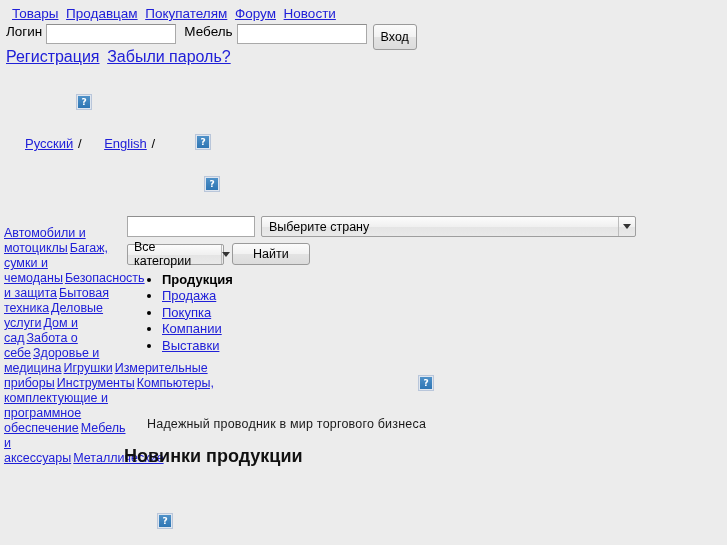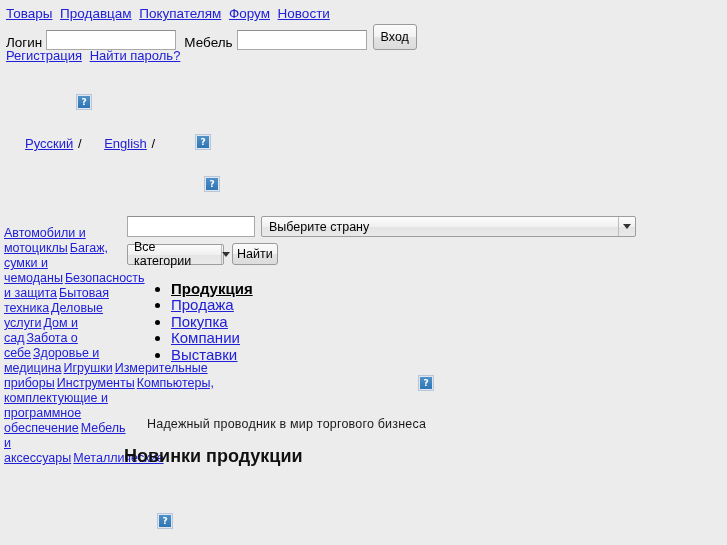--- a/index.html
+++ b/index.html
@@ -17,33 +17,33 @@
     position: relative;
   }
   a.lnk {
     color: #2020d8;
     text-decoration: underline;
     cursor: pointer;
   }
   
   #topnav {
     position: absolute;
-    left: 6px;
+    left: 12px;
     top: 6px;
     white-space: nowrap;
   }
   #topnav a.lnk { font-size: 13.5px; margin-right: 4px; }
 
   
   #loginrow {
     position: absolute;
     left: 6px;
     top: 24px;
     display: flex;
-    align-items: flex-end;
+    align-items: flex-start;
     white-space: nowrap;
   }
   #loginrow .lbl { font-size: 13.5px; margin-right: 4px; }
   .txtfield {
     box-sizing: border-box;
     height: 20px;
     border: 1px solid #a9a9a9;
     border-top-color: #8e8e8e;
     background: #ffffff;
     font-family: "Liberation Sans", sans-serif;
@@ -67,21 +67,21 @@
     cursor: pointer;
   }
 
   
   #subnav {
     position: absolute;
     left: 6px;
     top: 48px;
     white-space: nowrap;
   }
-  #subnav a.lnk { font-size: 13px; margin-right: 4px; }
+  #subnav a.lnk { font-size: 16px; margin-right: 4px; }
 
   
   .brokenimg {
     width: 16px;
     height: 16px;
     box-sizing: border-box;
     border: 1px solid #b9c6da;
     background: #dfe6ef;
     padding: 1px;
     position: absolute;
@@ -171,33 +171,32 @@
   }
   .caret {
     width: 0; height: 0;
     border-left: 4px solid transparent;
     border-right: 4px solid transparent;
     border-top: 5px solid #333;
   }
   #search-row2 { display: flex; align-items: center; margin-top: 6px; }
   #category-select { margin-left: 0; width: 97px; justify-content: space-between; gap: 30px; }
   #category-select .selval { padding-left: 6px; }
-  #find-button { margin-left: 8px; height: 22px; padding: 1px 4px; }
+  #find-button { margin-left: 8px; height: 22px; padding: 1px 20px; }
 
   
   #bulletmenu {
     position: absolute;
     left: 144px;
     top: 272px;
-    margin: 9px;
+    margin: 0;
     padding-left: 18px;
-    font-size: 15px;
+    font-size: 13px;
     line-height: 16.4px;
     list-style: disc;
-    text-decoration: underline;
   }
   #bulletmenu li { margin: 0; }
   #bulletmenu li.active { font-weight: bold; color: #000; }
 
   
   #tagline {
     position: absolute;
     left: 147px;
     top: 417px;
     font-size: 12.5px;
@@ -227,21 +226,21 @@
 <div id="loginrow">
   <span class="lbl">Логин</span>
   <input id="login-input" class="txtfield" type="text" value="" style="">
   <span class="lbl">Мебель</span>
   <input id="password-input" class="txtfield" type="text" value="" style="">
   <button class="btn">Вход</button>
 </div>
 
 <div id="subnav">
   <a class="lnk">Регистрация</a>
-  <a class="lnk">Найти пароль?</a>
+  <a class="lnk">Забыли пароль?</a>
 </div>
 
 <span class="brokenimg" style="left:76px; top:94px;">
   <i>?</i>
 </span>
 <span class="brokenimg" style="left:195px; top:134px;">
   <i>?</i>
 </span>
 <span class="brokenimg" style="left:204px; top:176px;">
   <i>?</i>

